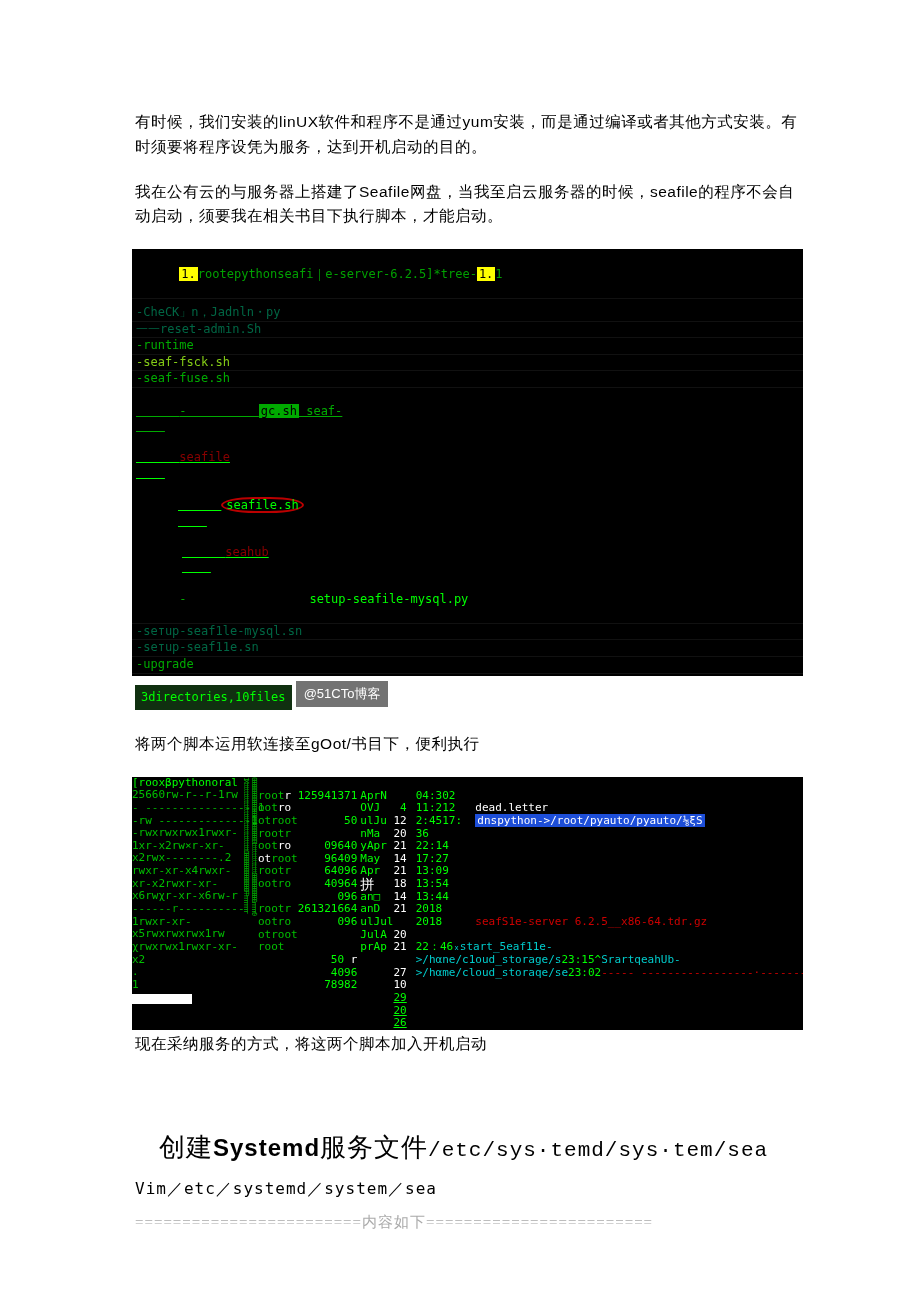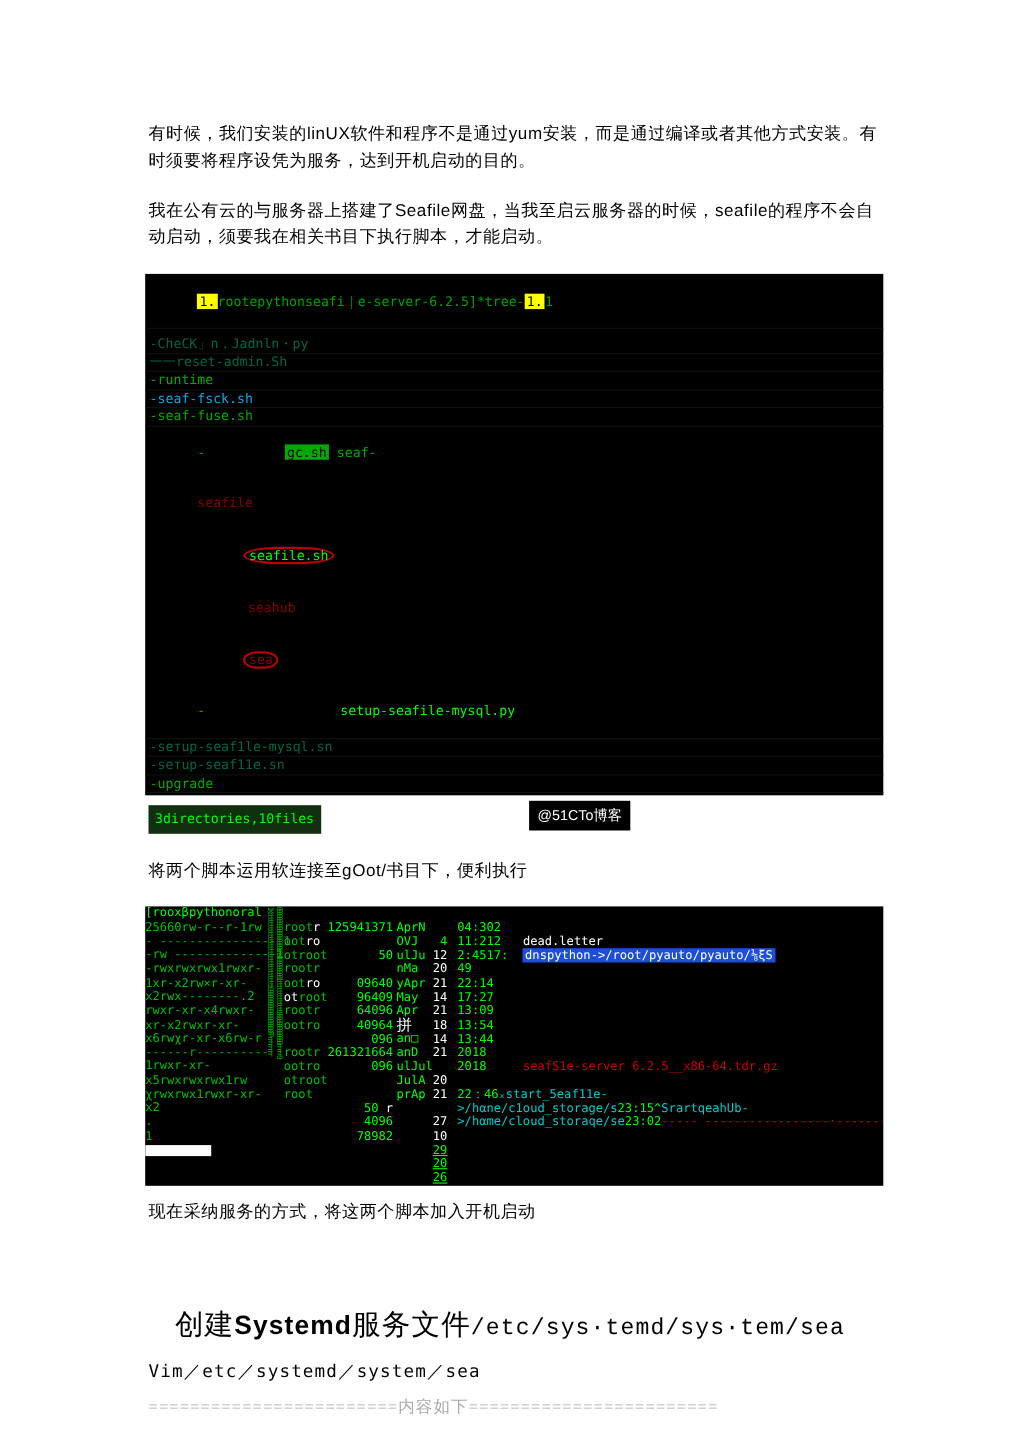--- a/index.html
+++ b/index.html
@@ -27,37 +27,36 @@
     line-height: 1.3;
     margin-left: -3px;
     margin-right: -3px;
     margin-bottom: 5px;
     padding: 2px 0;
   }
   .terminal .hl-yellow { background: #ffff00; color: #000; padding: 0 2px; }
   .terminal .green { color: #00a000; }
   .terminal .dark-red { color: #800; }
   .terminal .row { padding: 0 4px; border-bottom: 1px solid #111; white-space: pre; }
-  .terminal .row-noborder { padding: 0 4px; white-space: pre; }
+  .terminal .row-noborder { padding: 0 4px; white-space: pre; text-decoration: underline; }
   .summary {
     display: inline-block;
     background: #103010;
     color: #0f0;
     font-family: Consolas, monospace;
     font-size: 12px;
     padding: 3px 6px;
     margin-top: 4px;
   }
   .watermark {
     display: inline-block;
-    background: #000000;
+    background: #737373;
     color: #fff;
     font-size: 13px;
     padding: 3px 8px;
-    margin-left: 185px;
     vertical-align: top;
   }
   .block-after-term1 {
     margin-bottom: 22px;
   }
   .terminal2 {
     background: #000;
     font-family: Consolas, monospace;
     font-size: 11px;
     line-height: 1.15;
@@ -110,36 +109,33 @@
   <p class="para">我在公有云的与服务器上搭建了Seafile网盘，当我至启云服务器的时候，seafile的程序不会自动启动，须要我在相关书目下执行脚本，才能启动。</p>
 
   <div class="terminal">
     <div class="row">
       <span class="hl-yellow">1.</span><span class="green">rootepythonseafi｜e-server-6.2.5]*tree-</span><span class="hl-yellow">1.</span><span class="green">1</span>
     </div>
     <div class="row-noborder" style="height:6px"></div>
     <div class="row" style="color:#064"><span>-CheCK」n，Jadnln・py</span></div>
     <div class="row" style="color:#064"><span>一一reset-admin.Sh</span></div>
     <div class="row" style="color:#0a0"><span>-runtime</span></div>
-    <div class="row" style="color:#0ea5e9"><span>-seaf-fsck.sh</span></div>
+    <div class="row" style="color:#84cc16"><span>-seaf-fsck.sh</span></div>
     <div class="row" style="color:#0a0"><span>-seaf-fuse.sh</span></div>
     <div class="row-noborder" style="color:#0a0">
       <span>-          </span><span style="background:#0a0;color:#000;padding:0 2px">gc.sh</span><span> seaf-</span>
     </div>
     <div class="row-noborder" style="">
       <span class="dark-red">seafile</span>
     </div>
     <div class="row-noborder" style="padding-left:46px">
       <span class="circle-red"><span style="color:#0f0">seafile.sh</span></span>
     </div>
     <div class="row-noborder" style="padding-left:50px">
       <span class="dark-red">seahub</span>
-    </div>
-    <div class="row-noborder" style="padding-left:46px">
-      <span class="circle-red"><span class="dark-red">sea</span></span>
     </div>
     <div class="row" style="color:#0a0">
       <span>-                 </span><span style="color:#0f0">setup-seafile-mysql.py</span>
     </div>
     <div class="row" style="color:#064"><span>-seтup-seaf1le-mysql.sn</span></div>
     <div class="row" style="color:#064"><span>-seтup-seaf11e.sn</span></div>
     <div class="row" style="color:#0a0"><span>-upgrade</span></div>
   </div>
 
   <div class="block-after-term1">
@@ -238,36 +234,36 @@
       <span class="white">27</span>
       <span class="white">10</span>
       <span class="bright" style="text-decoration:underline">29</span>
       <span class="bright" style="text-decoration:underline">20</span>
       <span class="bright" style="text-decoration:underline">26</span>
     </div>
     <div class="col" style="flex:1;padding-top:13px;padding-left:6px">
       <span class="bright">04:302</span>
       <span><span class="bright">11:212</span>   <span class="white">dead.letter</span></span>
       <span><span class="bright">2:4517:</span>  <span class="white" style="background:#1d4ed8;padding:0 2px">dnspython-&gt;/root/pyauto/pyauto/⅛ξS</span></span>
-      <span class="bright">49</span>
+      <span class="bright">36</span>
       <span class="bright">22:14</span>
       <span class="bright">17:27</span>
       <span class="bright">13:09</span>
       <span class="bright">13:54</span>
       <span class="bright">13:44</span>
       <span class="bright">2018</span>
       <span><span class="bright">2018</span>     <span class="red">seafS1e-server 6.2.5__x86-64.tdr.gz</span></span>
       <span>&nbsp;</span>
       <span><span class="bright">22：46</span><span class="cyan">ₓstart_5eaf11e-</span></span>
       <span><span class="cyan">&gt;/hαne/c1oud_storage/s</span><span class="bright">23:15^</span><span class="cyan">SrartqeahUb-</span></span>
       <span><span class="cyan">&gt;/hαme/cloud_storaqe/se</span><span class="bright">23:02</span><span class="red">----- -----------------·---------------</span></span>
     </div>
   </div>
 
-  <p class="para" style="margin-top:12px">现在采纳服务的方式，将这两个脚本加入开机启动</p>
+  <p class="para" style="margin-top:2px">现在采纳服务的方式，将这两个脚本加入开机启动</p>
 
   <h2 class="section">
     <span>创建</span><span class="bold-part">Systemd</span><span>服务文件</span><span class="mono" style="font-size:21px">/etc/sys·temd/sys·tem/sea</span>
   </h2>
 
   <div class="vim-line">Vim／etc／systemd／system／sea</div>
 
   <div class="divider-line">
     <span>========================</span><span>内容如下</span><span>========================</span>
   </div>

